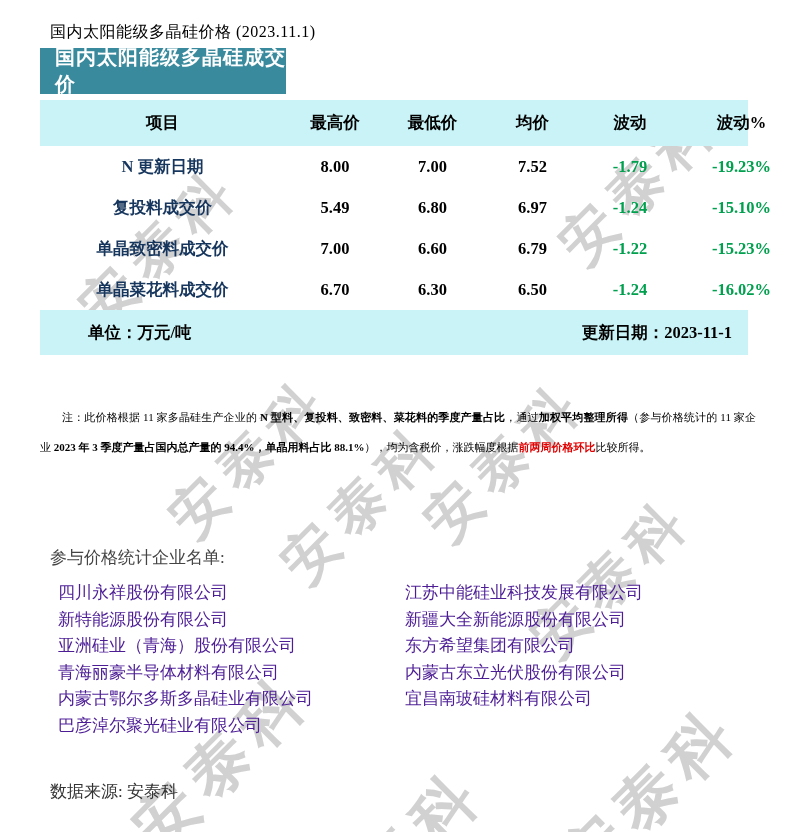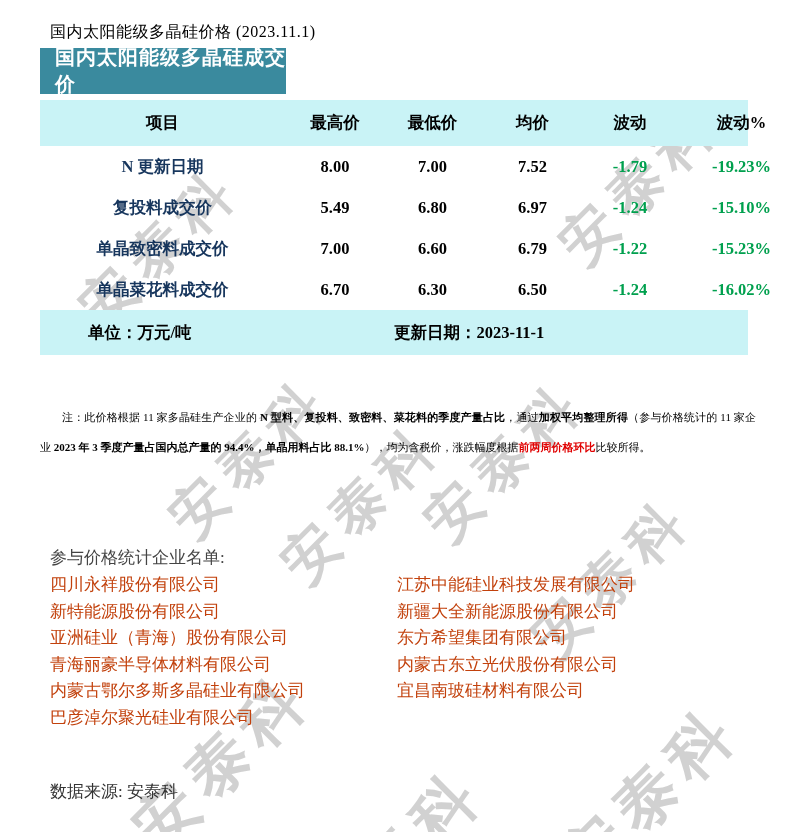--- a/index.html
+++ b/index.html
@@ -56,38 +56,38 @@
   .tdata .cell{text-align:center;}
   .cell.item{color:#17365d;font-weight:bold;}
   .cell.num{font-weight:bold;color:#000;}
   .cell.chg{font-weight:bold;color:#00a04e;}
   #table-footer{
     display:grid;grid-template-columns:1fr 1fr;
     background:#c9f3f6;height:45px;align-items:center;
     font-weight:bold;font-size:16.5px;
   }
   #unit-label{padding-left:48px;}
-  #update-label{padding-right:24px;}
+  #update-label{text-align:right;padding-right:16px;}
   
   #note{
     position:absolute;left:40px;top:402px;width:716px;
     font-size:11px;line-height:30px;
     text-indent:2em;text-align:justify;
   }
   #note .b{font-weight:bold;}
   #note .r{font-weight:bold;color:#e00000;}
   
   #companies-title{
     position:absolute;left:50px;top:546px;
     font-size:17px;color:#444;
   }
   .company-col{
     position:absolute;top:572px;
-    font-size:17px;line-height:26.6px;color:#c2410c;
-    list-style:none;margin:0;padding:0;
+    font-size:17px;line-height:26.6px;color:#4c1d95;
+    list-style:none;margin:8px;padding:0;
   }
   #company-col-left{left:50px;}
   #company-col-right{left:397px;}
   
   #data-source{
     position:absolute;left:50px;top:780px;
     font-size:17px;color:#333;font-family:Liberation Serif, serif;
   }
 </style>
 </head>

